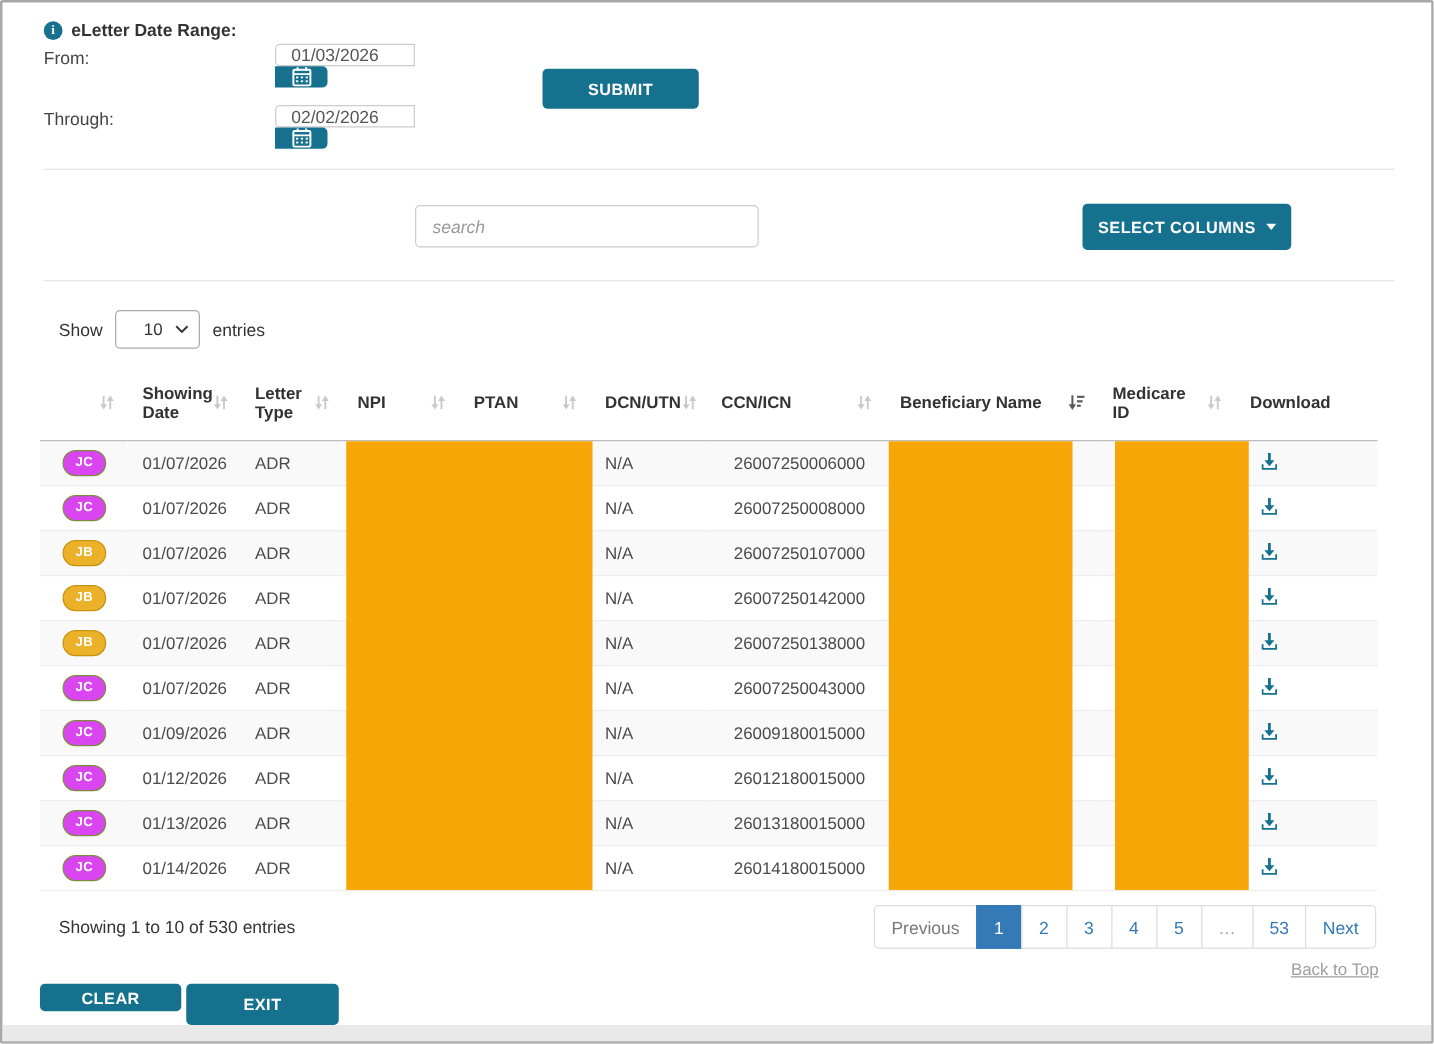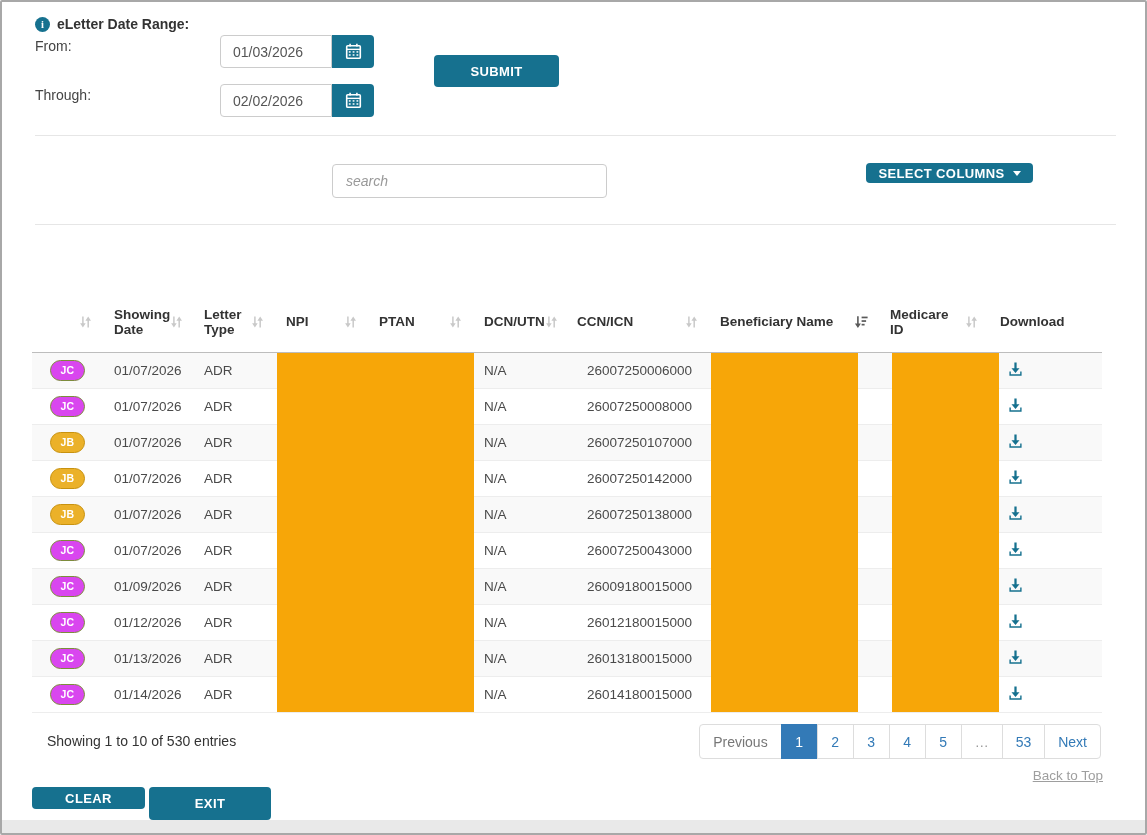--- a/index.html
+++ b/index.html
@@ -16,35 +16,35 @@
   .divider { position:absolute; left:33px; width:1081px; height:1px; background:#e6e6e6; }
 
   
   .info-row { position:absolute; left:33px; top:14px; display:flex; align-items:center; gap:7px; }
   .info-circle { width:15px; height:15px; border-radius:50%; background:#16718f; color:#fff;
                  display:inline-flex; align-items:center; justify-content:center;
                  font-size:10.5px; font-weight:bold; font-family:"Liberation Serif", serif; }
   .info-circle::after { content:"i"; }
   .range-title { font-size:14px; font-weight:bold; color:#333; }
   .field-label { position:absolute; left:33px; font-size:14px; color:#444; }
-  .date-group { position:absolute; left:218px; display:flex; height:33px; }
+  .date-group { position:absolute; left:218px; display:flex; height:33px;flex-direction:column; }
   .date-input { width:112px; height:33px; border:1px solid #ccc; border-radius:4px 0 0 4px;
                 padding:0 12px; font-size:14px; color:#555; outline:none;
                 font-family:"Liberation Sans", sans-serif; }
   .cal-btn { width:42px; height:33px; background:#16718f; border:none; border-radius:0 4px 4px 0;
              display:flex; align-items:center; justify-content:center; cursor:pointer; }
   .submit-btn { position:absolute; left:432px; top:53px; width:125px; height:32px; }
 
   
   .search-input { position:absolute; left:330px; top:162px; width:275px; height:34px;
                   border:1px solid #ccc; border-radius:4px; padding:0 13px; font-size:14px;
                   color:#333; outline:none; font-family:"Liberation Sans", sans-serif; }
   .search-input::placeholder { font-style:italic; color:#999; }
   .clear-filter-btn { position:absolute; left:630px; top:161px; width:126px; height:35px; }
-  .select-columns-btn { position:absolute; left:864px; top:161px; width:167px; height:20px; }
+  .select-columns-btn { position:absolute; left:864px; top:161px; width:167px; height:37px; }
   .caret-down { width:0; height:0; border-left:4.5px solid transparent;
                 border-right:4.5px solid transparent; border-top:5px solid #fff; margin-left:8px; }
 
   
   .show-row { position:absolute; left:45px; top:246px; display:flex; align-items:center; }
   .show-label, .entries-label { font-size:14px; color:#333; }
   .entries-select-wrap { position:relative; margin:0 10px; }
   .entries-select { width:68px; height:31px; border:1px solid #aaa; border-radius:4px;
                     font-size:13.5px; color:#333; padding-left:22px; appearance:none;
                     -webkit-appearance:none; background:#fff; cursor:pointer;
@@ -152,20 +152,30 @@
   <div class="divider" style="top:133px;"></div>
 
   <input class="search-input" placeholder="search" style="">
   <button class="btn select-columns-btn">
     <span>SELECT COLUMNS</span>
     <span class="caret-down"></span>
   </button>
 
   <div class="divider" style="top:222px;"></div>
 
+  <div class="show-row">
+    <span class="show-label">Show</span>
+    <span class="entries-select-wrap">
+      <select class="entries-select"><option>10</option></select>
+      <svg class="select-chevron" width="11" height="7" viewBox="0 0 11 7">
+        <polyline points="1,1 5.5,5.5 10,1" fill="none" stroke="#333" stroke-width="1.6"></polyline>
+      </svg>
+    </span>
+    <span class="entries-label">entries</span>
+  </div>
 
   <div class="table-wrap">
     <table>
       <colgroup>
         <col class="c0">
           <col class="c1">
           <col class="c2">
           <col class="c3">
           <col class="c4">
         <col class="c5">

